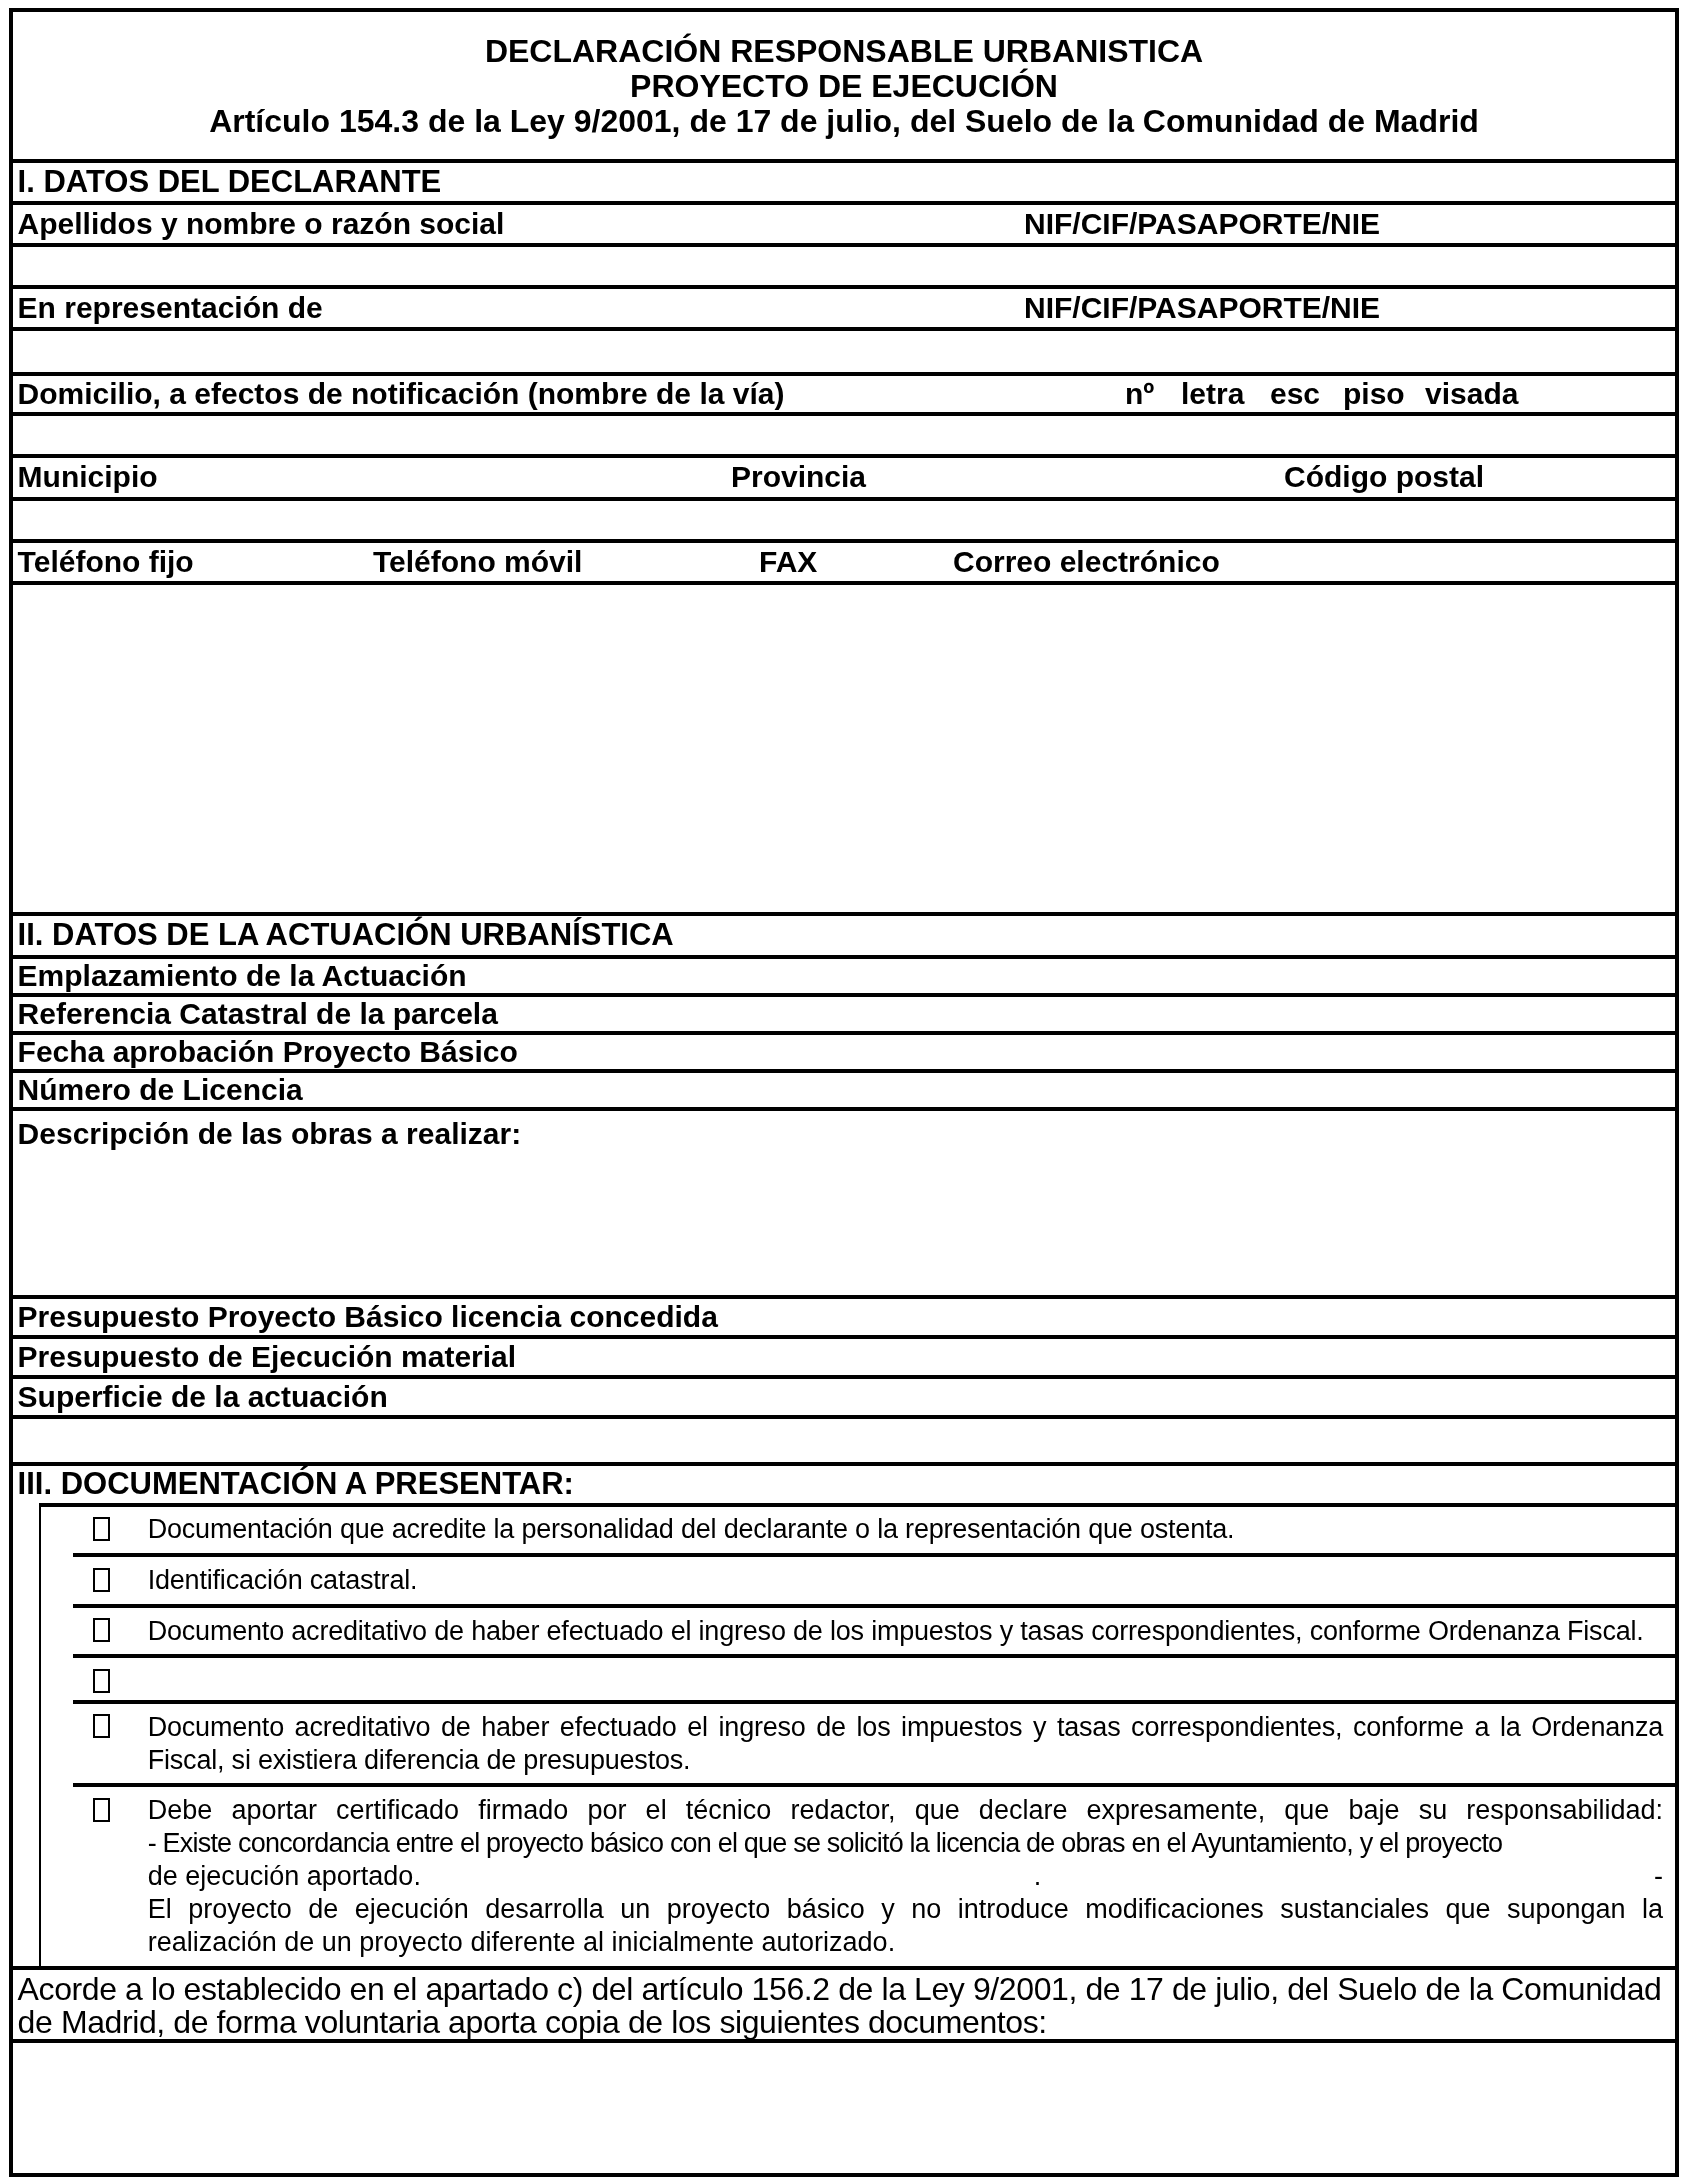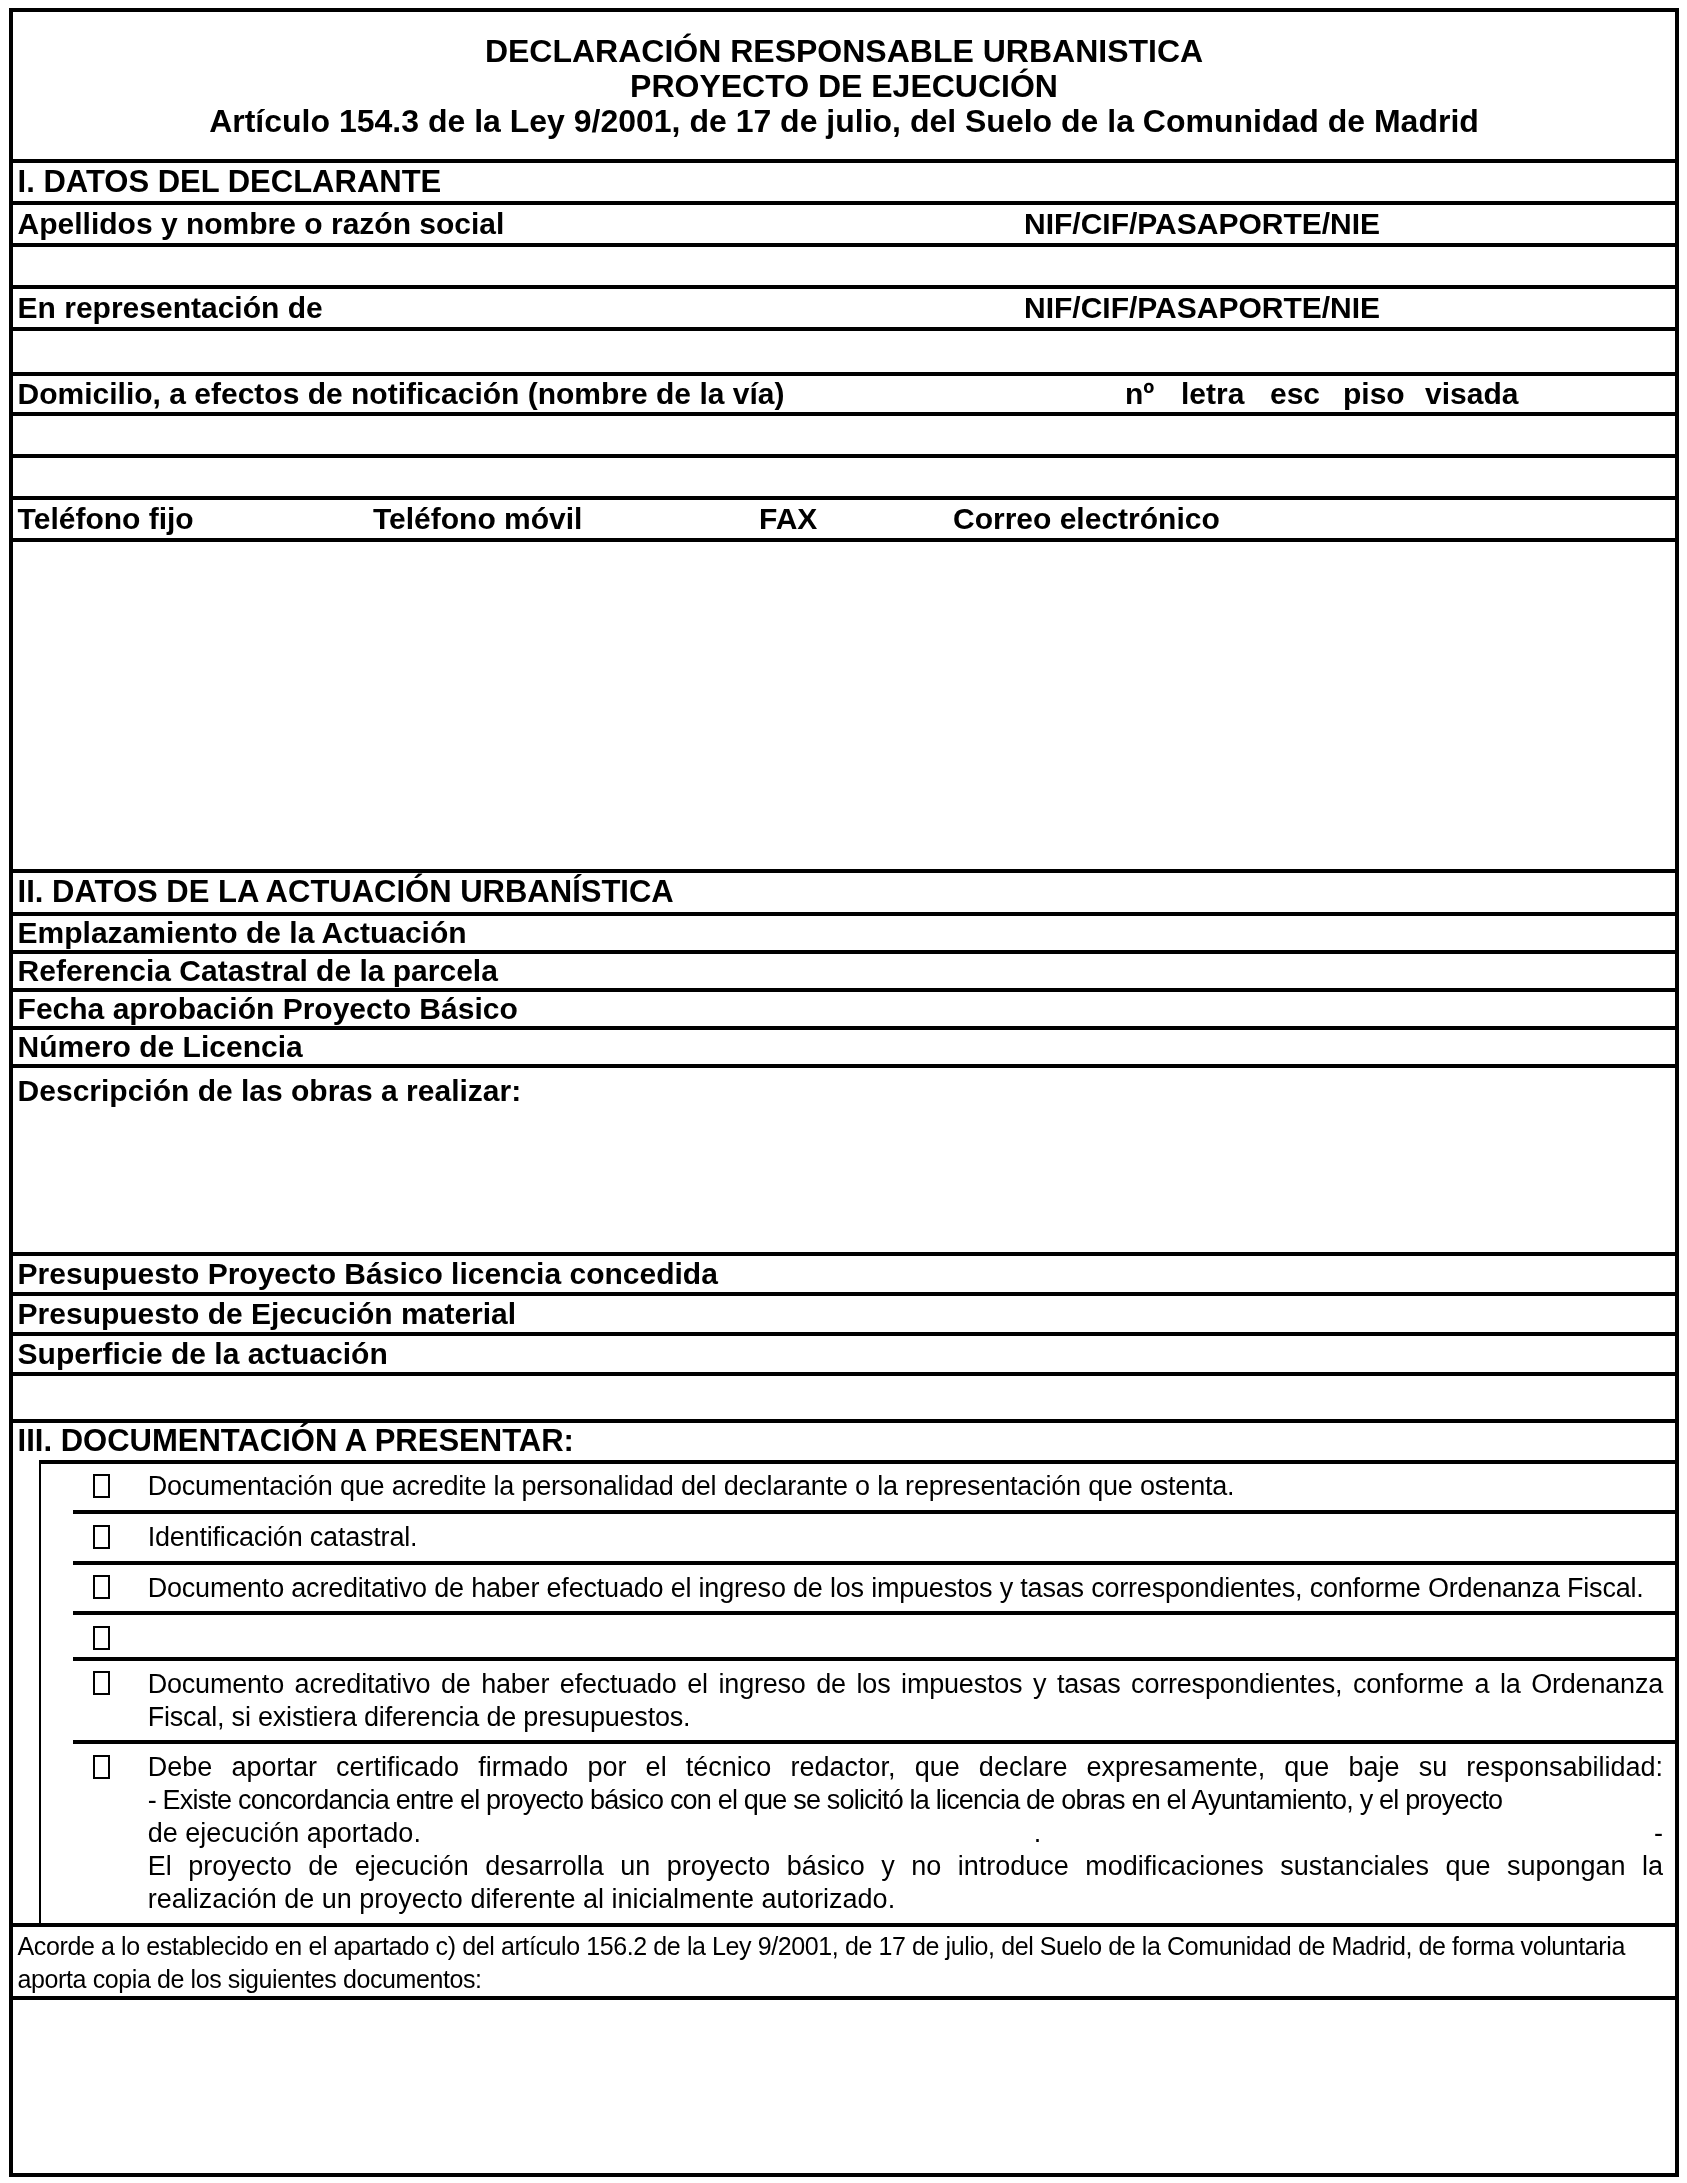--- a/index.html
+++ b/index.html
@@ -40,21 +40,21 @@
   .ckbox { flex:none; width:16.7px; height:24px; border:2.3px solid #000;
            margin:3.8px 0 0 20px; background:#fff; }
   .ck-text { margin-left:38px; flex:1; font-size:27px; line-height:33px;
              letter-spacing:-0.2px; text-align:justify; }
   .ck6 { margin-left:38px; flex:1; font-size:27px; line-height:33px; }
   .ck6 .jl { text-align:justify; text-align-last:justify; }
   .ck6 .tight { letter-spacing:-0.8px; white-space:nowrap; overflow:hidden; }
   .ck6 .sp { display:flex; justify-content:space-between; }
 
   
-  .footer { height:73px; font-size:25px; line-height:33px;
+  .footer { height:73px; font-size:32px; line-height:33px;
             letter-spacing:-0.4px; padding:3px 4.6px 0 4.6px; }
   .bottom-empty { flex:1 1 auto; min-height:30px; border-bottom:none; }
 </style>
 </head>
 <body>
 
 <div class="page">
   <div class="frame">
 
     <div class="row hdr">
@@ -80,20 +80,25 @@
     <div class="row" style="height:40px">
       <span class="lbl" style="left:4.6px">Domicilio, a efectos de notificación (nombre de la vía)</span>
       <span class="lbl" style="left:1112px">nº</span>
       <span class="lbl" style="left:1168px">letra</span>
       <span class="lbl" style="left:1257px">esc</span>
       <span class="lbl" style="left:1330px">piso</span>
       <span class="lbl" style="left:1412px">visada</span>
     </div>
     <div class="row" style="height:42px"></div>
 
+    <div class="row" style="height:43px">
+      <span class="lbl" style="left:4.6px">Municipio</span>
+      <span class="lbl" style="left:718px">Provincia</span>
+      <span class="lbl" style="left:1271px">Código postal</span>
+    </div>
     <div class="row" style="height:42px"></div>
 
     <div class="row" style="height:42px">
       <span class="lbl" style="left:4.6px">Teléfono fijo</span>
       <span class="lbl" style="left:360px">Teléfono móvil</span>
       <span class="lbl" style="left:746px">FAX</span>
       <span class="lbl" style="left:940px">Correo electrónico</span>
     </div>
     <div class="row" style="height:331px"></div>
 

